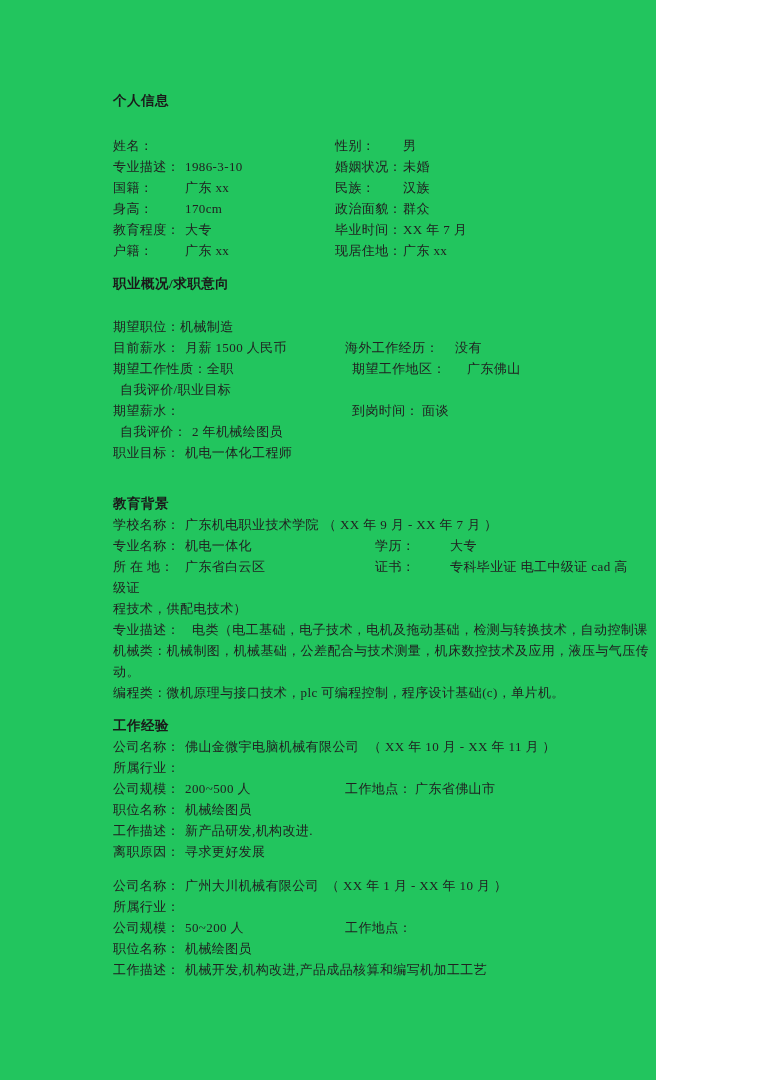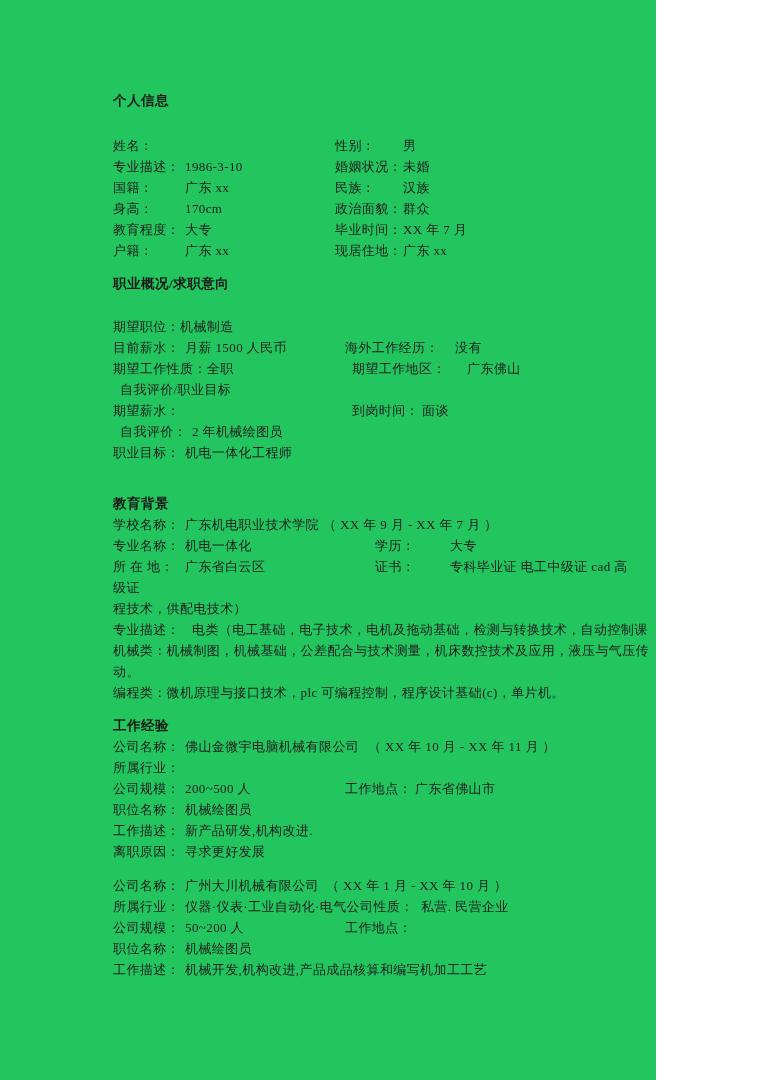--- a/index.html
+++ b/index.html
@@ -204,21 +204,20 @@
           <span class="seg" style="left: 72px;">寻求更好发展</span>
         </div>
         <div class="line" style="height: 13px;"></div>
         <div class="line">
           <span class="seg" style="left: 0px;">公司名称：</span>
           <span class="seg" style="left: 72px;">广州大川机械有限公司</span>
           <span class="seg" style="left: 213px;">（ XX 年 1 月 - XX 年 10 月 ）</span>
         </div>
         <div class="line">
           <span class="seg" style="left: 0px;">所属行业：</span>
-          <span class="seg" style="left: 72px;">仪器·仪表·工业自动化·电气公司性质：  私营. 民营企业</span>
         </div>
         <div class="line">
           <span class="seg" style="left: 0px;">公司规模：</span>
           <span class="seg" style="left: 72px;">50~200 人</span>
           <span class="seg" style="left: 232px;">工作地点：</span>
         </div>
         <div class="line">
           <span class="seg" style="left: 0px;">职位名称：</span>
           <span class="seg" style="left: 72px;">机械绘图员</span>
         </div>

